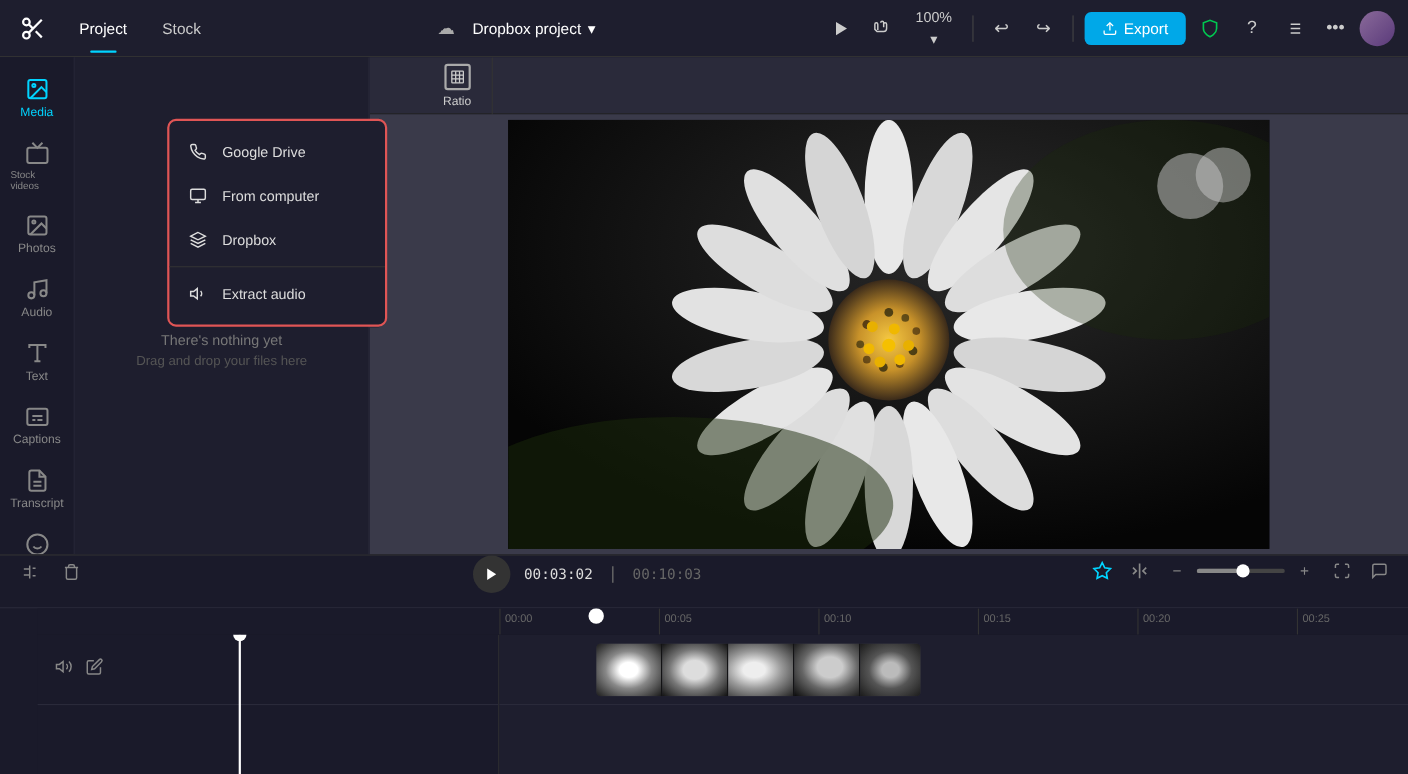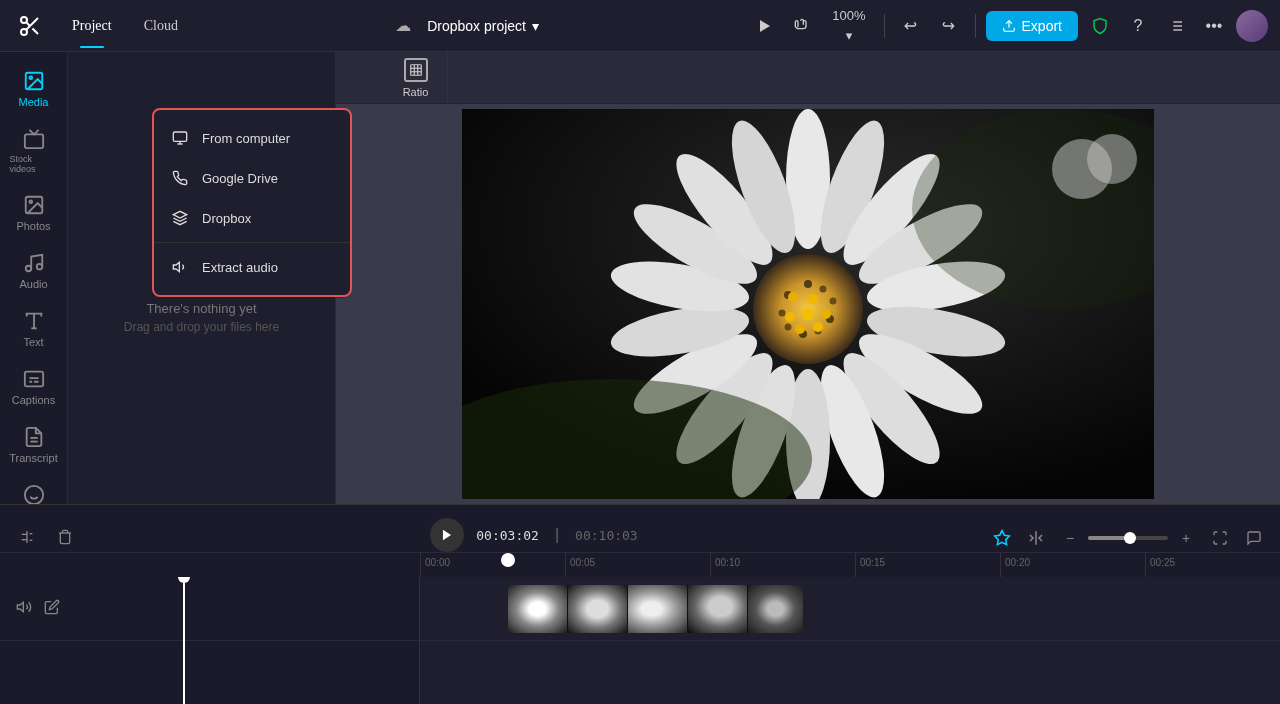--- a/index.html
+++ b/index.html
@@ -3,21 +3,21 @@
   <meta charset="utf-8">
   <style>
     * { box-sizing: border-box; margin: 0; padding: 0; }
     body { font-family: -apple-system, BlinkMacSystemFont, 'Segoe UI', sans-serif; background: #1a1a2e; color: #fff; width: 1280px; height: 704px; overflow: hidden; display: flex; flex-direction: column; }
 
     
     .topbar { height: 52px; background: #1e1e2e; display: flex; align-items: center; padding: 0 12px; border-bottom: 1px solid #333; flex-shrink: 0; }
     .topbar-logo { width: 36px; height: 36px; display: flex; align-items: center; justify-content: center; margin-right: 8px; }
     .topbar-logo svg { width: 24px; height: 24px; }
     .topbar-nav { display: flex; gap: 0; margin-right: auto; }
-    .topbar-nav-item { padding: 6px 16px; font-size: 14px; color: #ccc; cursor: pointer; position: relative; font-family: Liberation Serif, serif; }
+    .topbar-nav-item { padding: 6px 16px; font-size: 14px; color: #ccc; cursor: pointer; position: relative; }
     .topbar-nav-item.active { color: #fff; }
     .topbar-nav-item.active::after { content: ''; position: absolute; bottom: -8px; left: 50%; transform: translateX(-50%); width: 24px; height: 2px; background: #00d4ff; border-radius: 2px; }
     .topbar-center { display: flex; align-items: center; gap: 8px; flex: 1; justify-content: center; }
     .project-title-btn { display: flex; align-items: center; gap: 6px; background: transparent; border: none; color: #fff; font-size: 14px; cursor: pointer; padding: 4px 8px; border-radius: 4px; }
     .cloud-icon { color: #aaa; }
     .topbar-tools { display: flex; align-items: center; gap: 6px; margin-left: auto; }
     .tool-btn { width: 32px; height: 32px; background: transparent; border: none; color: #ccc; cursor: pointer; display: flex; align-items: center; justify-content: center; border-radius: 4px; font-size: 16px; }
     .zoom-btn { display: flex; align-items: center; gap: 5px; background: transparent; border: none; color: #ccc; cursor: pointer; padding: 4px 8px; border-radius: 4px; font-size: 13px; flex-direction: column; }
     .divider-v { width: 1px; height: 24px; background: #444; margin: 0 4px; }
     .export-btn { background: #00a8e8; color: #fff; border: none; border-radius: 6px; padding: 7px 16px; font-size: 14px; cursor: pointer; display: flex; align-items: center; gap: 6px; font-weight: 500; }
@@ -60,21 +60,21 @@
     
     .canvas-area { flex: 1; background: #2a2a3a; display: flex; flex-direction: column; overflow: hidden; }
     .canvas-toolbar { height: 52px; background: #2a2a3a; display: flex; align-items: center; gap: 8px; padding: 0 12px; border-bottom: 1px solid #222; }
     .ratio-btn { width: 52px; height: 52px; display: flex; flex-direction: column; align-items: center; justify-content: center; gap: 4px; cursor: pointer; color: #ccc; font-size: 11px; border-right: 1px solid #333; padding-right: 12px; margin-right: 4px; margin-left: 48px; }
     .ratio-icon { width: 24px; height: 24px; border: 2px solid #aaa; border-radius: 3px; display: flex; align-items: center; justify-content: center; }
     .canvas-viewport { flex: 1; display: flex; align-items: center; justify-content: center; background: #3a3a4a; overflow: hidden; }
     .video-preview { width: 692px; height: 390px; background: #000; overflow: hidden; position: relative; }
 
     
     .timeline { height: 200px; background: #1a1a2a; border-top: 1px solid #333; display: flex; flex-direction: column; flex-shrink: 0; }
-    .timeline-controls { height: 48px; display: flex; align-items: flex-end; gap: 24px; padding: 0 12px; border-bottom: 1px solid #2a2a3a; }
+    .timeline-controls { height: 48px; display: flex; align-items: flex-start; gap: 24px; padding: 0 12px; border-bottom: 1px solid #2a2a3a; }
     .timeline-left { display: flex; align-items: center; gap: 8px; }
     .tl-btn { width: 30px; height: 30px; display: flex; align-items: center; justify-content: center; background: transparent; border: none; color: #888; cursor: pointer; border-radius: 4px; font-size: 16px; }
     .play-btn { width: 34px; height: 34px; background: #333; border: none; color: #fff; border-radius: 50%; cursor: pointer; display: flex; align-items: center; justify-content: center; font-size: 14px; }
     .time-display { font-size: 13px; color: #ddd; font-family: monospace; }
     .time-sep { color: #666; margin: 0 4px; }
     .time-total { color: #666; font-family: monospace; font-size: 13px; }
     .timeline-right { margin-left: auto; display: flex; align-items: center; gap: 6px; }
     .tl-icon-btn { width: 28px; height: 28px; display: flex; align-items: center; justify-content: center; background: transparent; border: none; color: #888; cursor: pointer; border-radius: 4px; font-size: 14px; }
     .tl-icon-btn.active { color: #00d4ff; }
     .zoom-slider { display: flex; align-items: center; gap: 4px; }
@@ -90,21 +90,21 @@
     <svg viewBox="0 0 24 24" fill="none" stroke="#fff" stroke-width="2">
       <circle cx="6" cy="6" r="3"></circle>
         <circle cx="6" cy="18" r="3"></circle>
       <line x1="20" y1="4" x2="8.12" y2="15.88"></line>
         <line x1="14.47" y1="14.48" x2="20" y2="20"></line>
       <line x1="8.12" y1="8.12" x2="12" y2="12"></line>
     </svg>
   </div>
   <div class="topbar-nav">
     <div class="topbar-nav-item active">Project</div>
-    <div class="topbar-nav-item">Cloud</div>
+    <div class="topbar-nav-item">Stock</div>
   </div>
   <div class="topbar-center">
     <span class="cloud-icon">☁</span>
     <button class="project-title-btn">
       <span>Dropbox project</span>
       <span>▾</span>
     </button>
   </div>
   <div class="topbar-tools">
     <button class="tool-btn">
@@ -232,34 +232,34 @@
 
   </div>
 
   <div class="media-panel">
 
 
     <div class="upload-dropdown">
       <div class="dropdown-item">
         <div class="dropdown-item-icon">
           <svg width="16" height="16" viewBox="0 0 24 24" fill="none" stroke="currentColor" stroke-width="2">
+              <path d="M22 16.92v3a2 2 0 0 1-2.18 2 19.79 19.79 0 0 1-8.63-3.07 19.5 19.5 0 0 1-6-6A19.79 19.79 0 0 1 2.12 4.18 2 2 0 0 1 4.11 2h3a2 2 0 0 1 2 1.72c.127.96.361 1.903.7 2.81a2 2 0 0 1-.45 2.11L8.09 9.91a16 16 0 0 0 6 6l1.27-1.27a2 2 0 0 1 2.11-.45c.907.339 1.85.573 2.81.7A2 2 0 0 1 22 16.92z"></path>
+            </svg>
+        </div>
+        <span>Google Drive</span>
+      </div>
+      <div class="dropdown-item">
+        <div class="dropdown-item-icon">
+          <svg width="16" height="16" viewBox="0 0 24 24" fill="none" stroke="currentColor" stroke-width="2">
               <rect x="2" y="3" width="20" height="14" rx="2"></rect>
               <line x1="8" y1="21" x2="16" y2="21"></line>
               <line x1="12" y1="17" x2="12" y2="21"></line>
             </svg>
         </div>
         <span>From computer</span>
-      </div>
-      <div class="dropdown-item">
-        <div class="dropdown-item-icon">
-          <svg width="16" height="16" viewBox="0 0 24 24" fill="none" stroke="currentColor" stroke-width="2">
-              <path d="M22 16.92v3a2 2 0 0 1-2.18 2 19.79 19.79 0 0 1-8.63-3.07 19.5 19.5 0 0 1-6-6A19.79 19.79 0 0 1 2.12 4.18 2 2 0 0 1 4.11 2h3a2 2 0 0 1 2 1.72c.127.96.361 1.903.7 2.81a2 2 0 0 1-.45 2.11L8.09 9.91a16 16 0 0 0 6 6l1.27-1.27a2 2 0 0 1 2.11-.45c.907.339 1.85.573 2.81.7A2 2 0 0 1 22 16.92z"></path>
-            </svg>
-        </div>
-        <span>Google Drive</span>
       </div>
       <div class="dropdown-item">
         <div class="dropdown-item-icon">
           <svg width="16" height="16" viewBox="0 0 24 24" fill="none" stroke="currentColor" stroke-width="2">
               <path d="M12 2L2 7l10 5 10-5-10-5zM2 17l10 5 10-5M2 12l10 5 10-5"></path>
             </svg>
         </div>
         <span>Dropbox</span>
       </div>
       <div class="dropdown-divider"></div>
@@ -433,21 +433,21 @@
           </svg>
       </button>
       <button class="tl-icon-btn">
         <svg width="16" height="16" viewBox="0 0 24 24" fill="none" stroke="currentColor" stroke-width="2">
             <path d="M21 15a2 2 0 0 1-2 2H7l-4 4V5a2 2 0 0 1 2-2h14a2 2 0 0 1 2 2z"></path>
           </svg>
       </button>
     </div>
   </div>
 
-  <div style="flex:1; display:flex; flex-direction:column; overflow:hidden; position:relative;">
+  <div style="flex:1; display:flex; flex-direction:column; overflow:hidden; position:relative;padding-left:34px;">
 
     <div style="display:flex; height:24px; background:#1a1a2a; overflow:hidden; position:relative;">
       <div style="width:420px; flex-shrink:0;"></div>
       <div style="display:flex; flex:1;">
         <div style="min-width:145px; font-size:10px; color:#666; border-left:1px solid #333; padding:4px 0 0 4px;">00:00</div>
         <div style="min-width:145px; font-size:10px; color:#666; border-left:1px solid #333; padding:4px 0 0 4px;">00:05</div>
         <div style="min-width:145px; font-size:10px; color:#666; border-left:1px solid #333; padding:4px 0 0 4px;">00:10</div>
         <div style="min-width:145px; font-size:10px; color:#666; border-left:1px solid #333; padding:4px 0 0 4px;">00:15</div>
         <div style="min-width:145px; font-size:10px; color:#666; border-left:1px solid #333; padding:4px 0 0 4px;">00:20</div>
         <div style="min-width:145px; font-size:10px; color:#666; border-left:1px solid #333; padding:4px 0 0 4px;">00:25</div>

